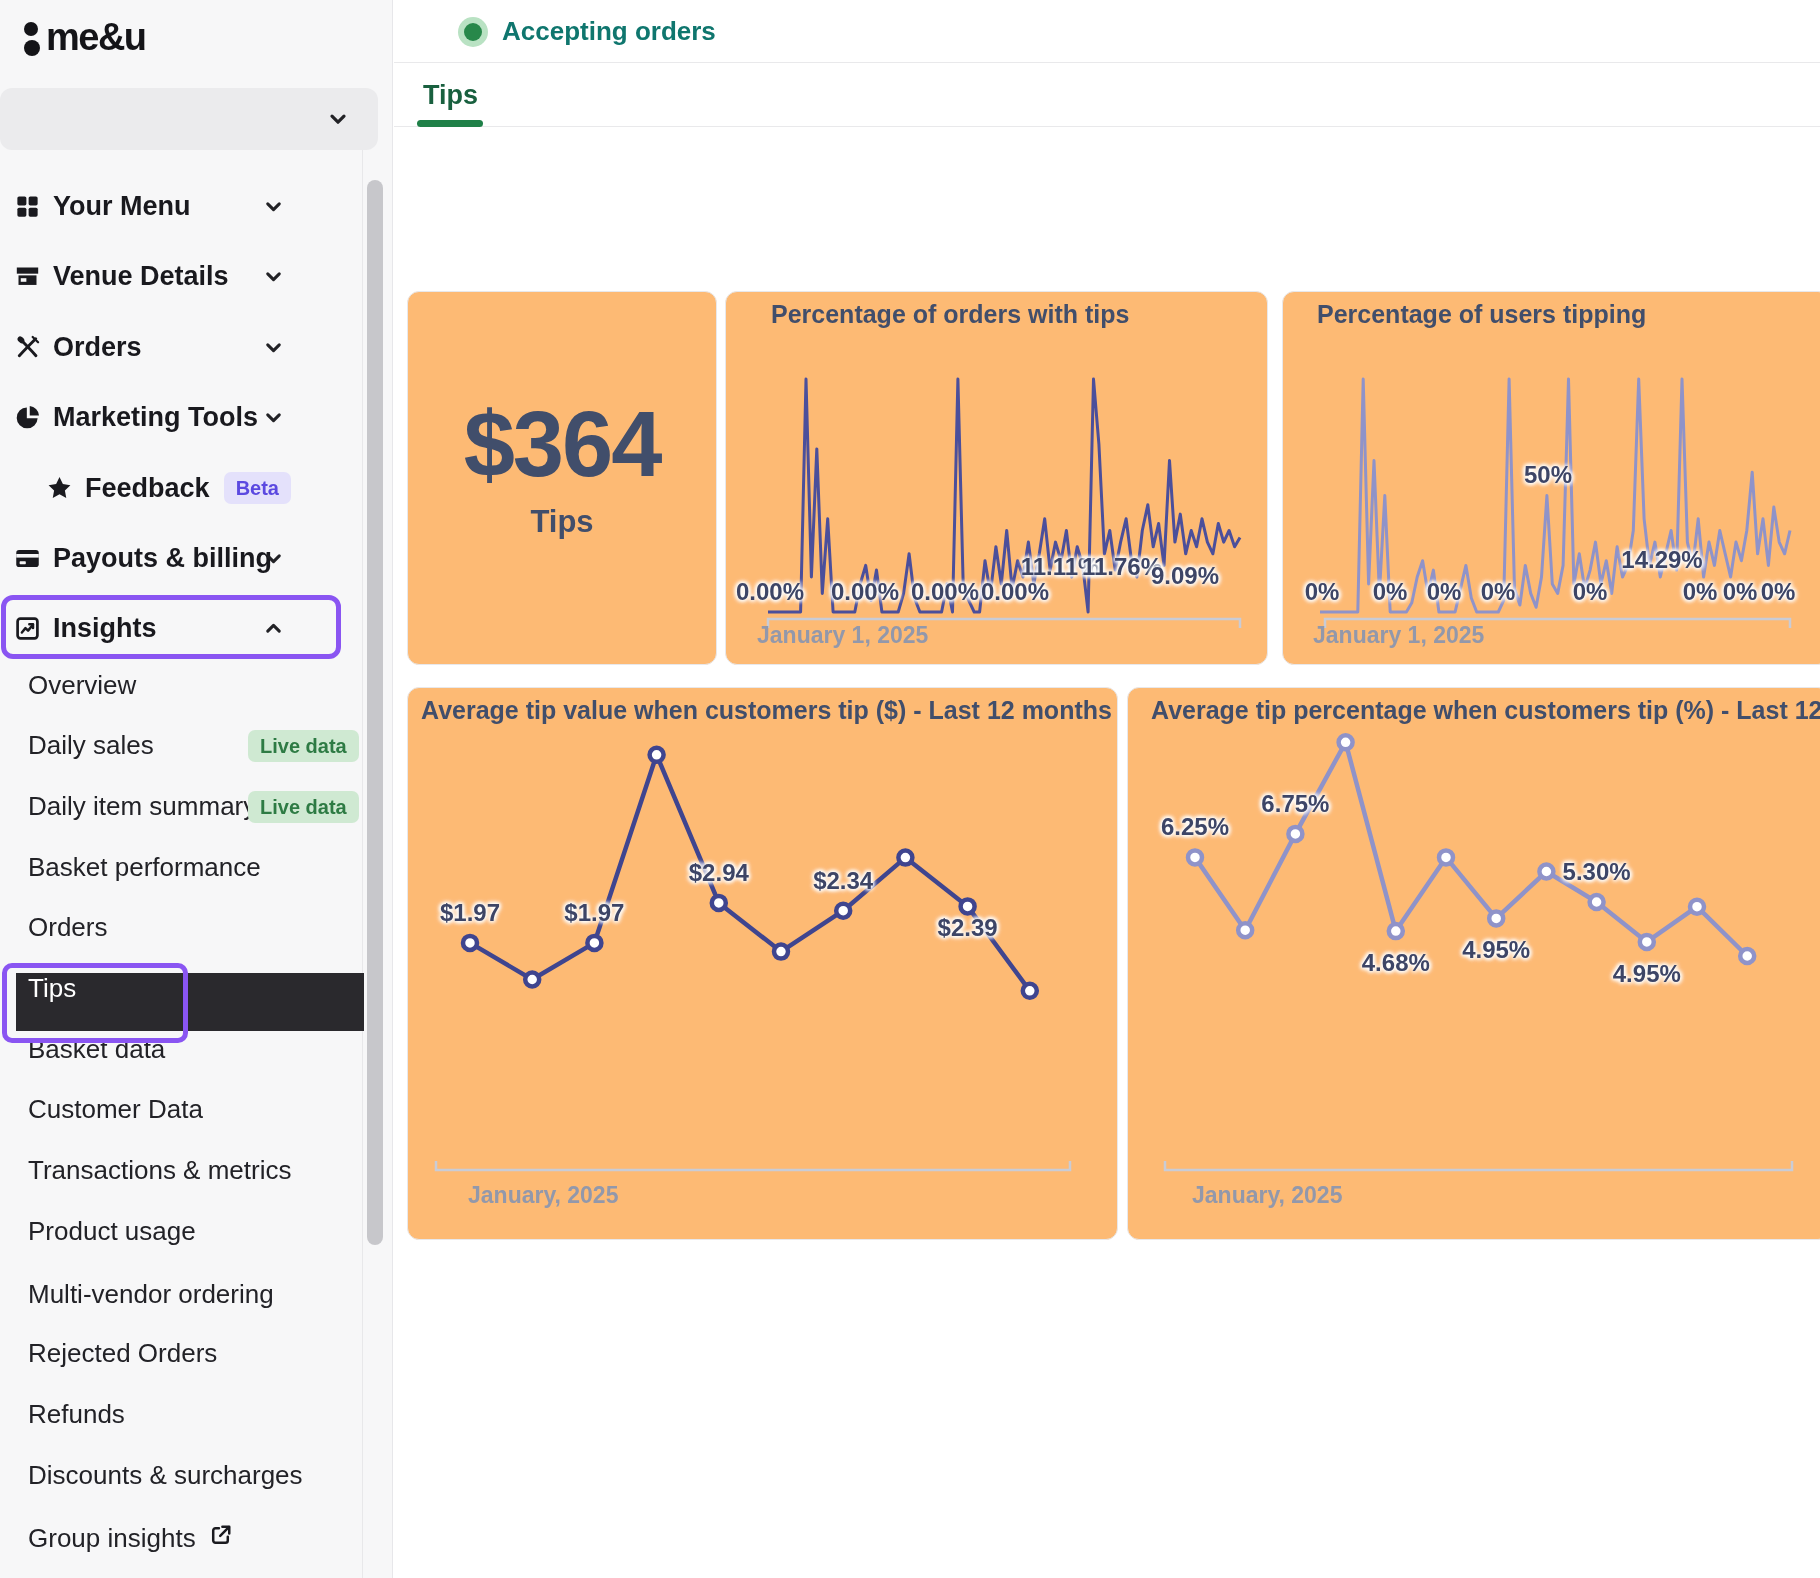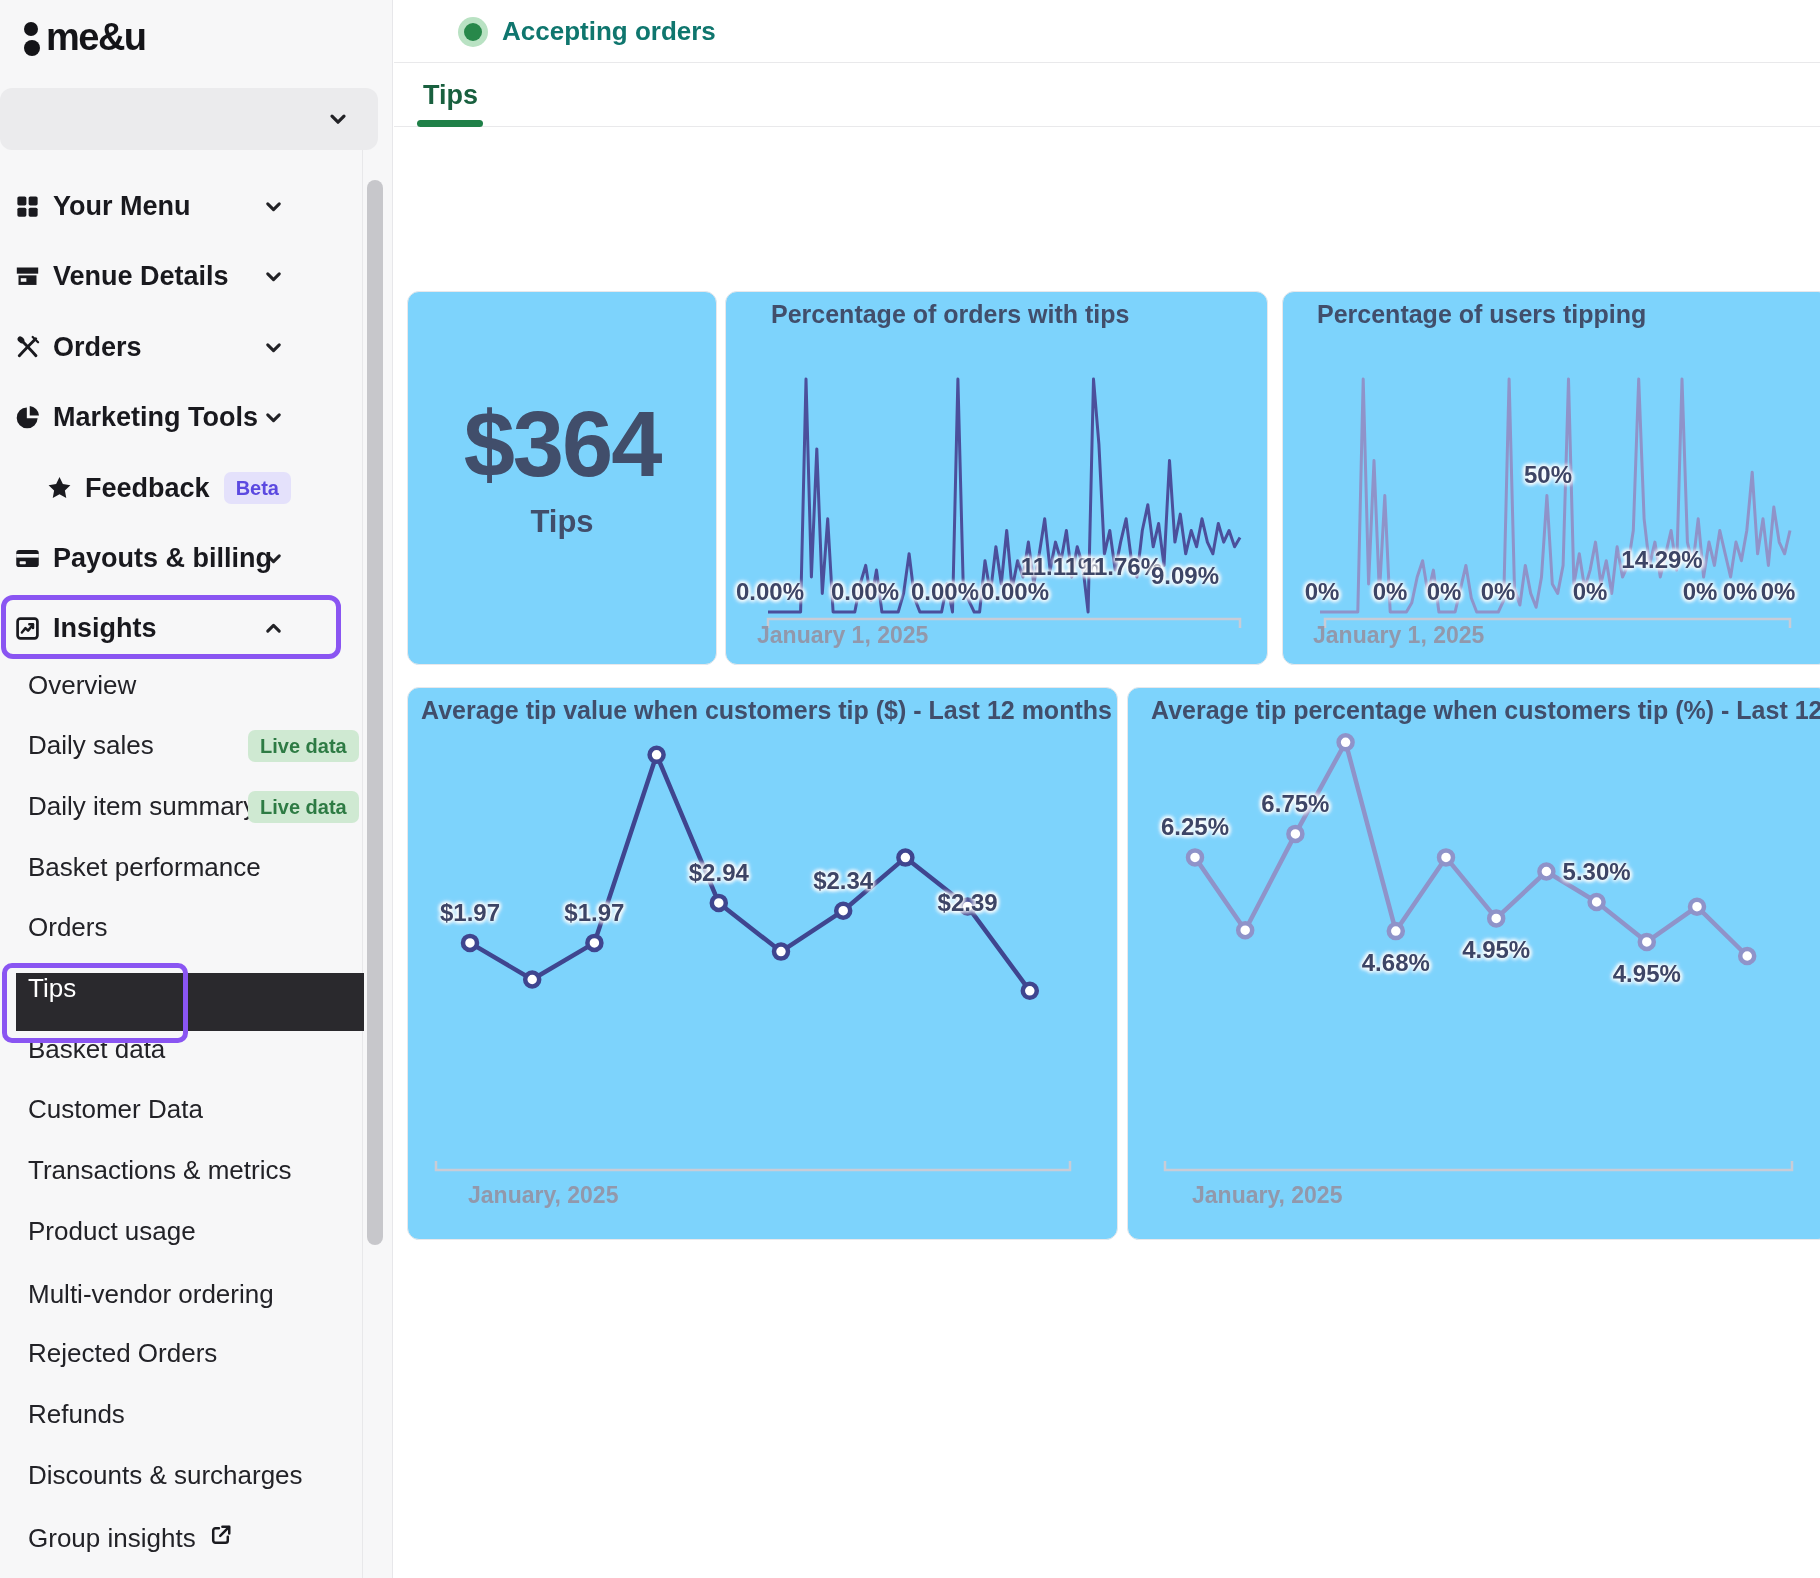--- a/index.html
+++ b/index.html
@@ -49,21 +49,21 @@
   .tab-underline { position:absolute; left:417px; top:120px; width:66px; height:7px; border-radius:4px; background:#1f8048; }
 
   
   .dates-btn { position:absolute; left:421px; top:178px; width:285px; height:57px; background:#fff;
     border:2px solid #d8d8dd; border-radius:10px; cursor:pointer; }
   .dates-btn .cal { position:absolute; left:22px; top:16px; width:25px; height:25px; color:#6f7487; }
   .dates-btn .dlabel { position:absolute; left:62px; top:14px; font-size:25px; font-weight:600; color:#6f7487; }
   .dates-btn .dchev { position:absolute; right:22px; top:18px; width:23px; height:23px; color:#6f7487; }
 
   
-  .card { position:absolute; background:#7dd3fc; border:1px solid #e8e8eb; border-radius:12px; }
+  .card { position:absolute; background:#fdba74; border:1px solid #e8e8eb; border-radius:12px; }
   .card-title { position:absolute; font-size:25px; font-weight:700; color:#414e6b; white-space:nowrap; }
   .stat-value { position:absolute; left:0; width:100%; text-align:center; font-size:92px; font-weight:800;
     color:#414e6b; letter-spacing:-2px; }
   .stat-label { position:absolute; left:0; width:100%; text-align:center; font-size:31px; font-weight:700; color:#414e6b; }
   .chart-svg { position:absolute; overflow:visible; }
   .dlab { position:absolute; transform:translate(-50%,-50%); font-size:24px; font-weight:700; color:#3d4566;
     white-space:nowrap; text-shadow:0 0 4px #fff,0 0 4px #fff,0 0 5px #fff,0 0 5px #fff,0 0 6px #fff; z-index:5; }
   .axis-lab { position:absolute; font-size:23px; font-weight:700; color:#9298ab; white-space:nowrap; }
 </style>
 </head>
@@ -289,21 +289,21 @@
         <circle cx="843.2" cy="910.7" r="7" fill="#fff" stroke="#3f458f" stroke-width="4.5"></circle>
         <circle cx="905.4" cy="857.6" r="7" fill="#fff" stroke="#3f458f" stroke-width="4.5"></circle>
         <circle cx="967.6" cy="906.4" r="7" fill="#fff" stroke="#3f458f" stroke-width="4.5"></circle>
         <circle cx="1029.8" cy="990.8" r="7" fill="#fff" stroke="#3f458f" stroke-width="4.5"></circle>
         <path d="M436 1161 L436 1170 L1070 1170 L1070 1161" fill="none" stroke="#c9ccd6" stroke-width="2.5"></path>
       </svg>
       <div class="dlab" style="left: 470px; top: 912.935px;">$1.97</div>
       <div class="dlab" style="left: 594.4px; top: 912.935px;">$1.97</div>
       <div class="dlab" style="left: 718.8px; top: 872.871px;">$2.94</div>
       <div class="dlab" style="left: 843.2px; top: 880.71px;">$2.34</div>
-      <div class="dlab" style="left: 967.6px; top: 903px;">$2.39</div>
+      <div class="dlab" style="left: 967.6px; top: 928px;">$2.39</div>
       <div class="axis-lab" style="left: 468px; top: 1182px;">January, 2025</div>
       <div class="card" style="left: 1127px; top: 687px; width: 703px; height: 553px;"></div>
       <div class="card-title" style="left: 1151px; top: 696px;">Average tip percentage when customers tip (%) - Last 12 m…</div>
       <svg class="chart-svg" viewBox="0 0 1820 1578" style="left: 0px; top: 0px; width: 1820px; height: 1578px; pointer-events: none;">
         <polyline points="1195.0,857.4 1245.2,930.2 1295.4,833.9 1345.6,742.3 1395.8,931.1 1446.0,857.4 1496.2,918.4 1546.4,871.5 1596.6,902.0 1646.8,941.9 1697.0,906.7 1747.2,956.0" fill="none" stroke="#8f93c9" stroke-width="4.5" stroke-linejoin="round"></polyline>
         <circle cx="1195.0" cy="857.4" r="7" fill="#fff" stroke="#8f93c9" stroke-width="4.5"></circle>
         <circle cx="1245.2" cy="930.2" r="7" fill="#fff" stroke="#8f93c9" stroke-width="4.5"></circle>
         <circle cx="1295.4" cy="833.9" r="7" fill="#fff" stroke="#8f93c9" stroke-width="4.5"></circle>
         <circle cx="1345.6" cy="742.3" r="7" fill="#fff" stroke="#8f93c9" stroke-width="4.5"></circle>
         <circle cx="1395.8" cy="931.1" r="7" fill="#fff" stroke="#8f93c9" stroke-width="4.5"></circle>

